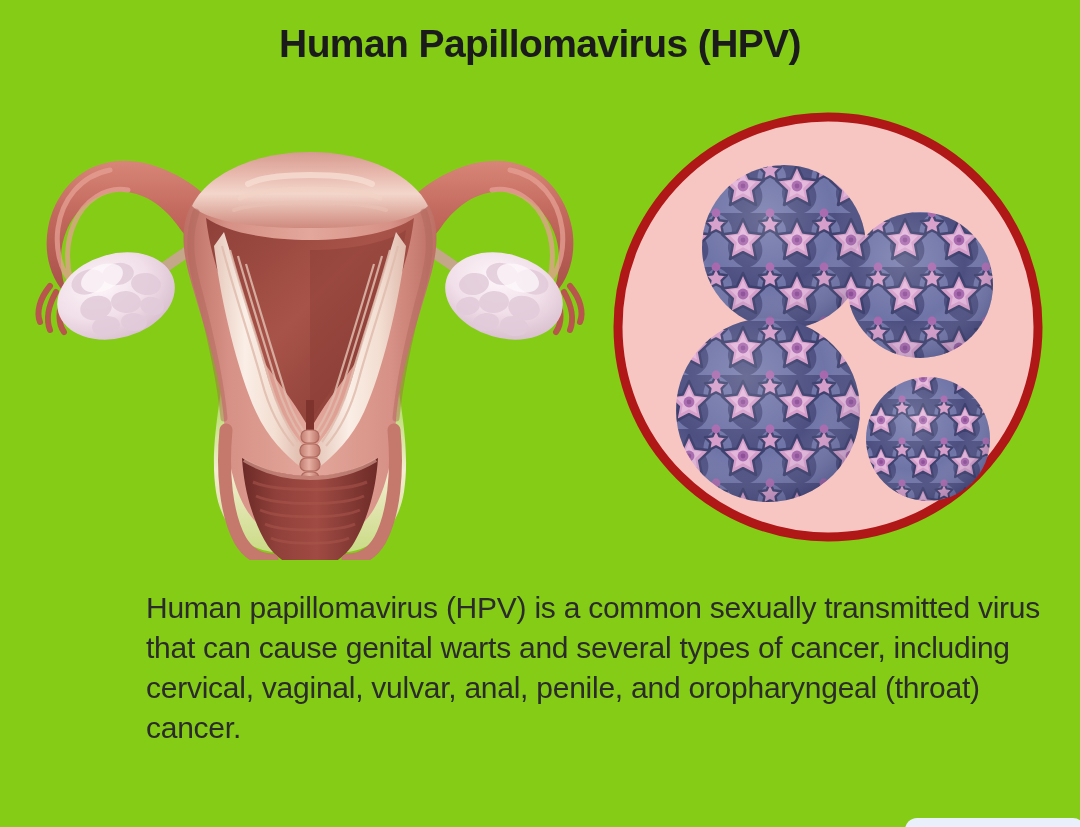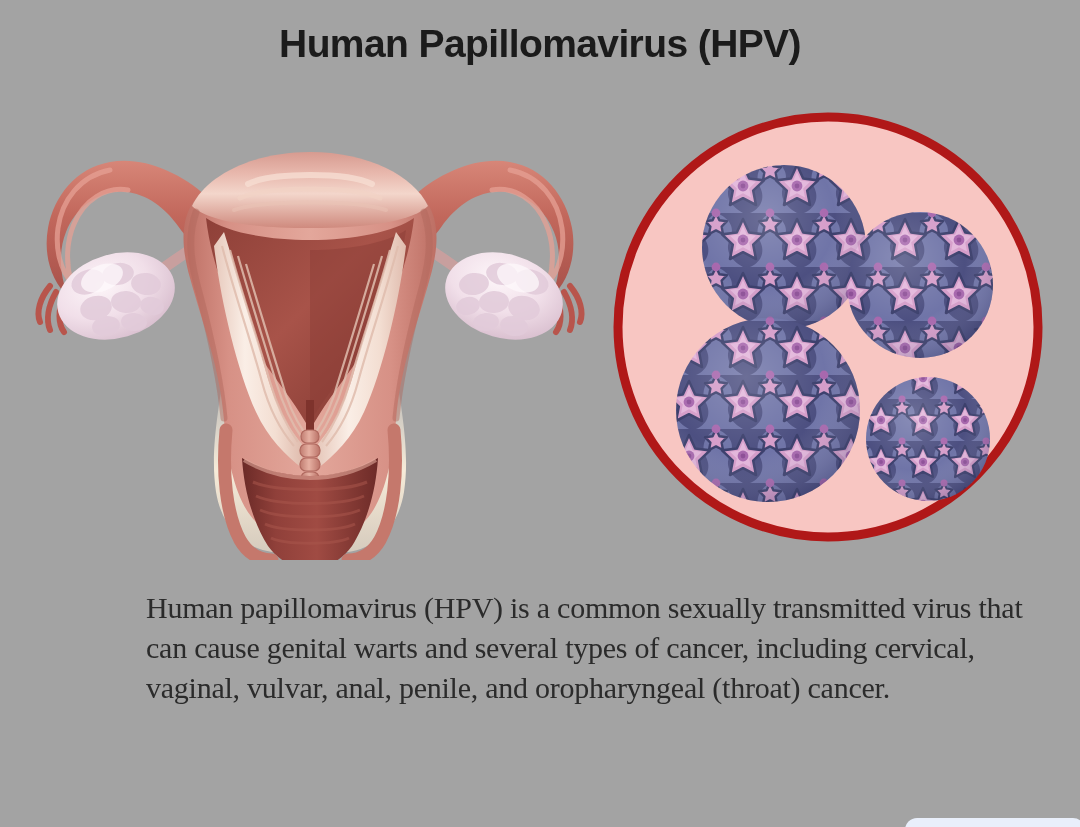--- a/index.html
+++ b/index.html
@@ -5,21 +5,21 @@
   * { margin:0; padding:0; box-sizing:border-box; }
   html, body {
     width:1080px; height:827px;
     background:#ffffff;
     font-family:"Liberation Sans", sans-serif;
     overflow:hidden;
   }
   #page {
     position:relative;
     width:1080px; height:827px;
-    background:#a3a3a3;
+    background:#84cc16;
   }
 
   
   #title {
     position:absolute;
     top:22px; left:0; width:1080px;
     text-align:center;
     font-size:39px;
     font-weight:bold;
     letter-spacing:-0.6px;
@@ -48,21 +48,21 @@
 
   
   #caption {
     position:absolute;
     top:588px; left:146px;
     width:900px;
     font-size:30px;
     line-height:40px;
     color:#2b2b2b;
     letter-spacing:-0.25px;
-    font-family:Liberation Serif, serif;
+    font-family:Liberation Sans, sans-serif;
   }
 
   
   #bottom-chip {
     position:absolute;
     left:905px; top:818px;
     width:180px; height:30px;
     background:#e9effb;
     border-radius:12px 12px 0 0;
   }

